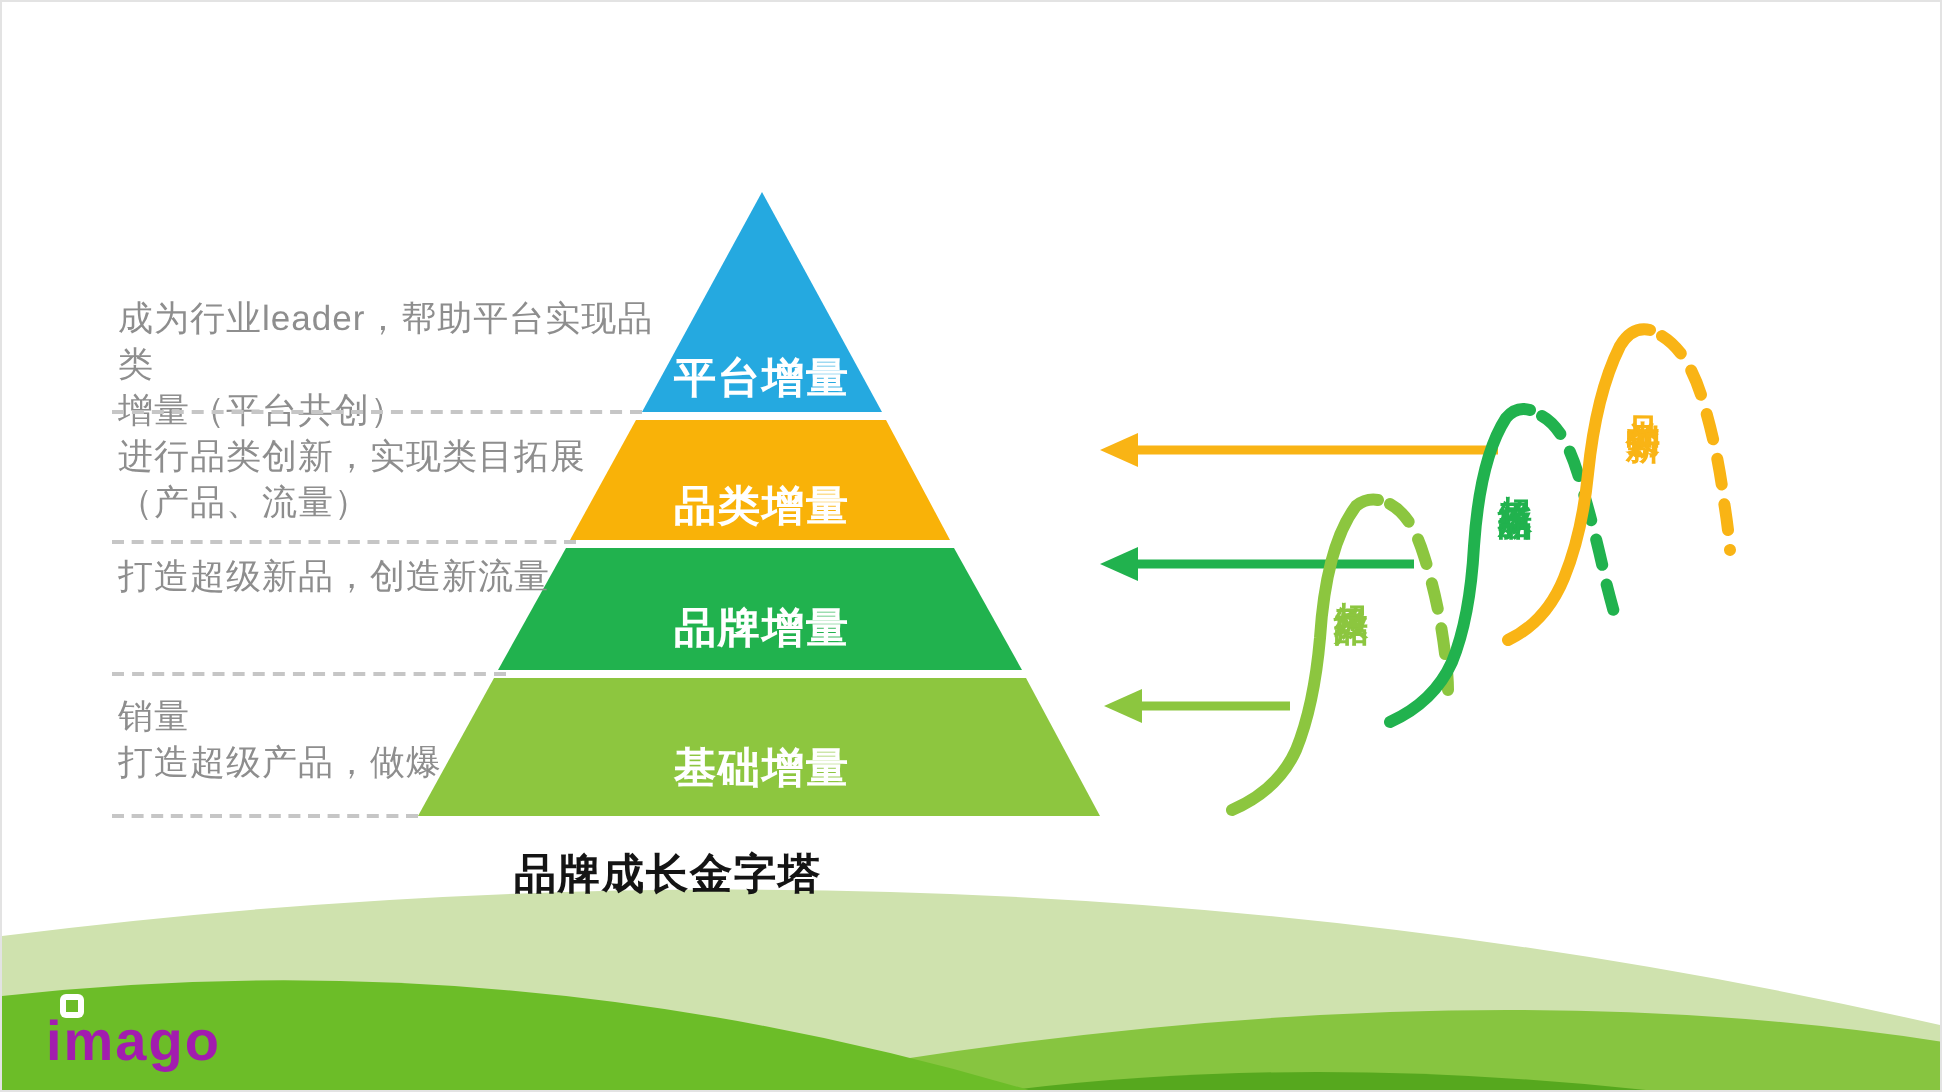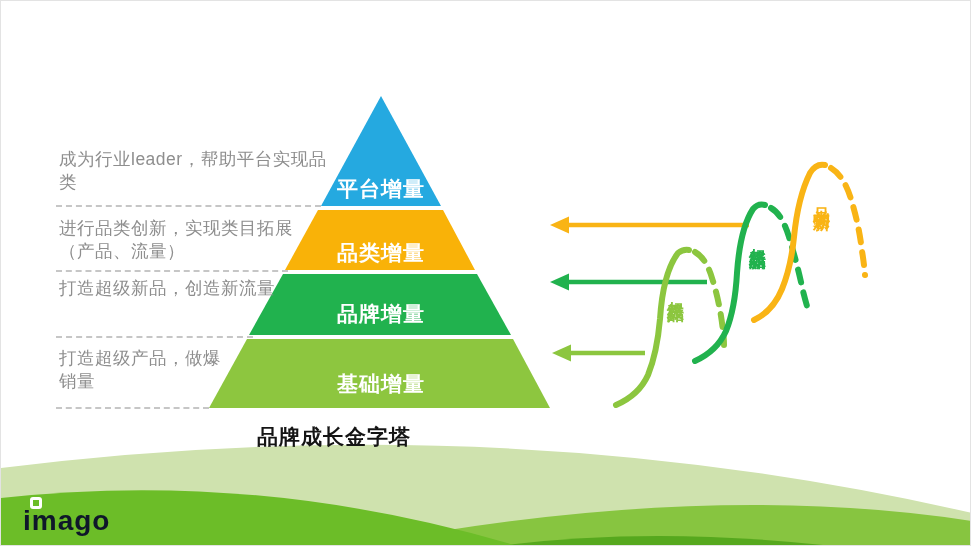--- a/index.html
+++ b/index.html
@@ -30,21 +30,21 @@
     font-size:21px;font-weight:bold;letter-spacing:1px;
   }
   .vlabel{
     position:absolute;
     writing-mode:vertical-rl;text-orientation:upright;
     font-size:17px;font-weight:bold;letter-spacing:2px;line-height:18px;
   }
   .tier-label{font-size:21px;font-weight:bold;fill:#ffffff;letter-spacing:1px;}
   .logo{
     position:absolute;left:22px;top:503px;
-    color:#0f172a;font-size:28px;font-weight:bold;
+    color:#a21caf;font-size:28px;font-weight:bold;
     letter-spacing:1px;line-height:34px;
   }
   .logo-sq{
     position:absolute;left:29px;top:496px;
     width:12px;height:12px;background:#ffffff;border-radius:3px;
   }
   .logo-sq i{
     position:absolute;left:3px;top:3px;width:6px;height:6px;
     background:#6cbd28;display:block;
   }
@@ -91,38 +91,39 @@
       <path d="M694,360 Q716,350 725,330 Q734,308 736,272 Q739,228 752,208 Q757,202 764,204" stroke="#21B24E" stroke-width="6"></path>
       <path d="M770,207 Q781,213 788,236 Q796,262 802,290 Q805,302 808,312" stroke="#21B24E" stroke-width="6" stroke-dasharray="13 10"></path>
 
       <path d="M753,319 Q772,310 781,288 Q790,266 793,236 Q797,196 809,172 Q815,162 824,164" stroke="#F9B415" stroke-width="6"></path>
       <path d="M830,167 Q843,175 850,198 Q858,224 861,250 Q863,262 864,274" stroke="#F9B415" stroke-width="6" stroke-dasharray="13 10"></path>
     </g>
   </svg>
 
   <div class="note" style="top:147px">
     <span>成为行业leader，帮助平台实现品类</span>
+    <span>增量（平台共创）</span>
   </div>
   <div class="dash" style="top:204px;width:265px"></div>
 
   <div class="note" style="top:216px">
     <span>进行品类创新，实现类目拓展</span>
     <span>（产品、流量）</span>
   </div>
   <div class="dash" style="top:269px;width:232px"></div>
 
   <div class="note" style="top:276px">
     <span>打造超级新品，创造新流量</span>
     <span></span>
   </div>
   <div class="dash" style="top:335px;width:197px"></div>
 
   <div class="note" style="top:346px">
+    <span>销量</span>
     <span>打造超级产品，做爆</span>
-    <span>销量</span>
   </div>
   <div class="dash" style="top:406px;width:153px"></div>
 
   <div class="caption" style="left:256px">品牌成长金字塔</div>
 
   <div class="vlabel" style="left:665px;top:286px;color:#8CC63F">超级产品</div>
   <div class="vlabel" style="left:747px;top:233px;color:#21B24E">超级新品</div>
   <div class="vlabel" style="left:811px;top:193px;color:#F9B415">品类创新</div>
 
   <div class="logo-sq">

